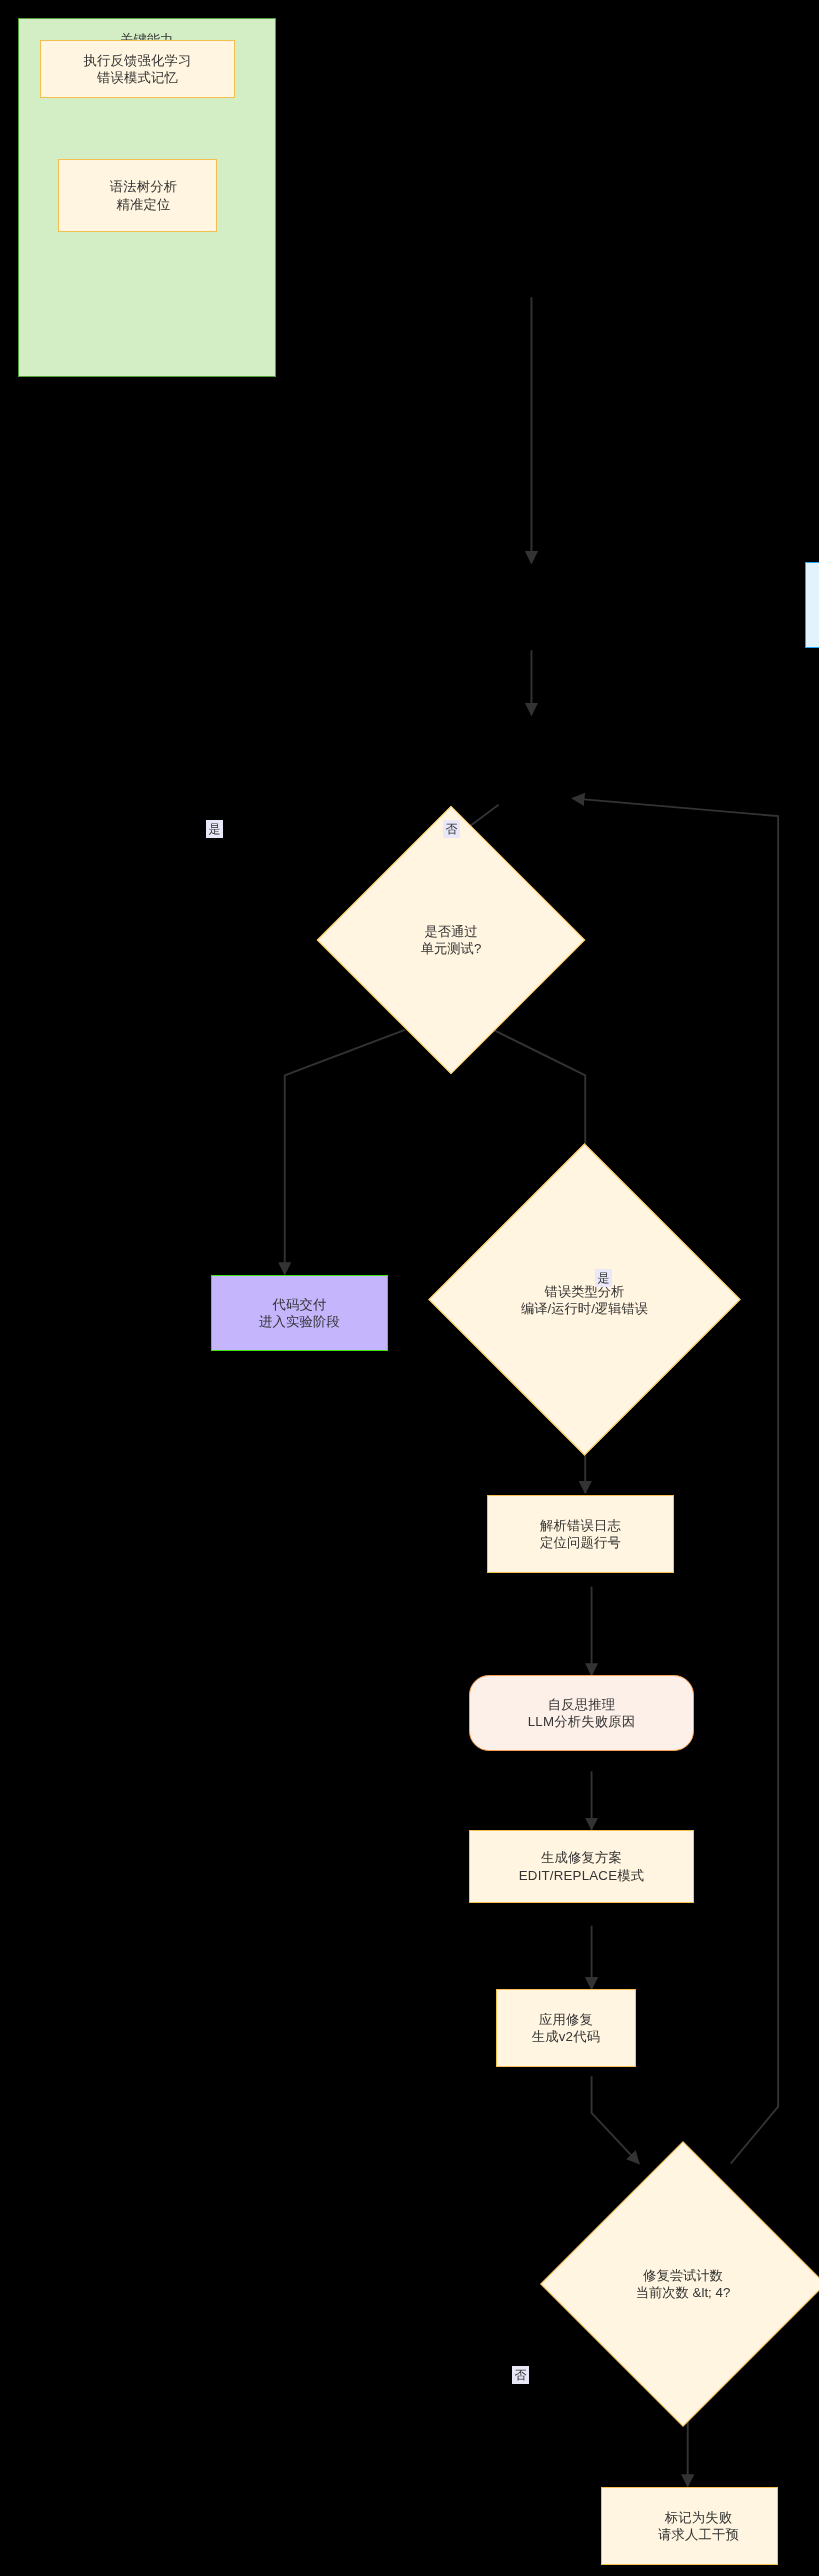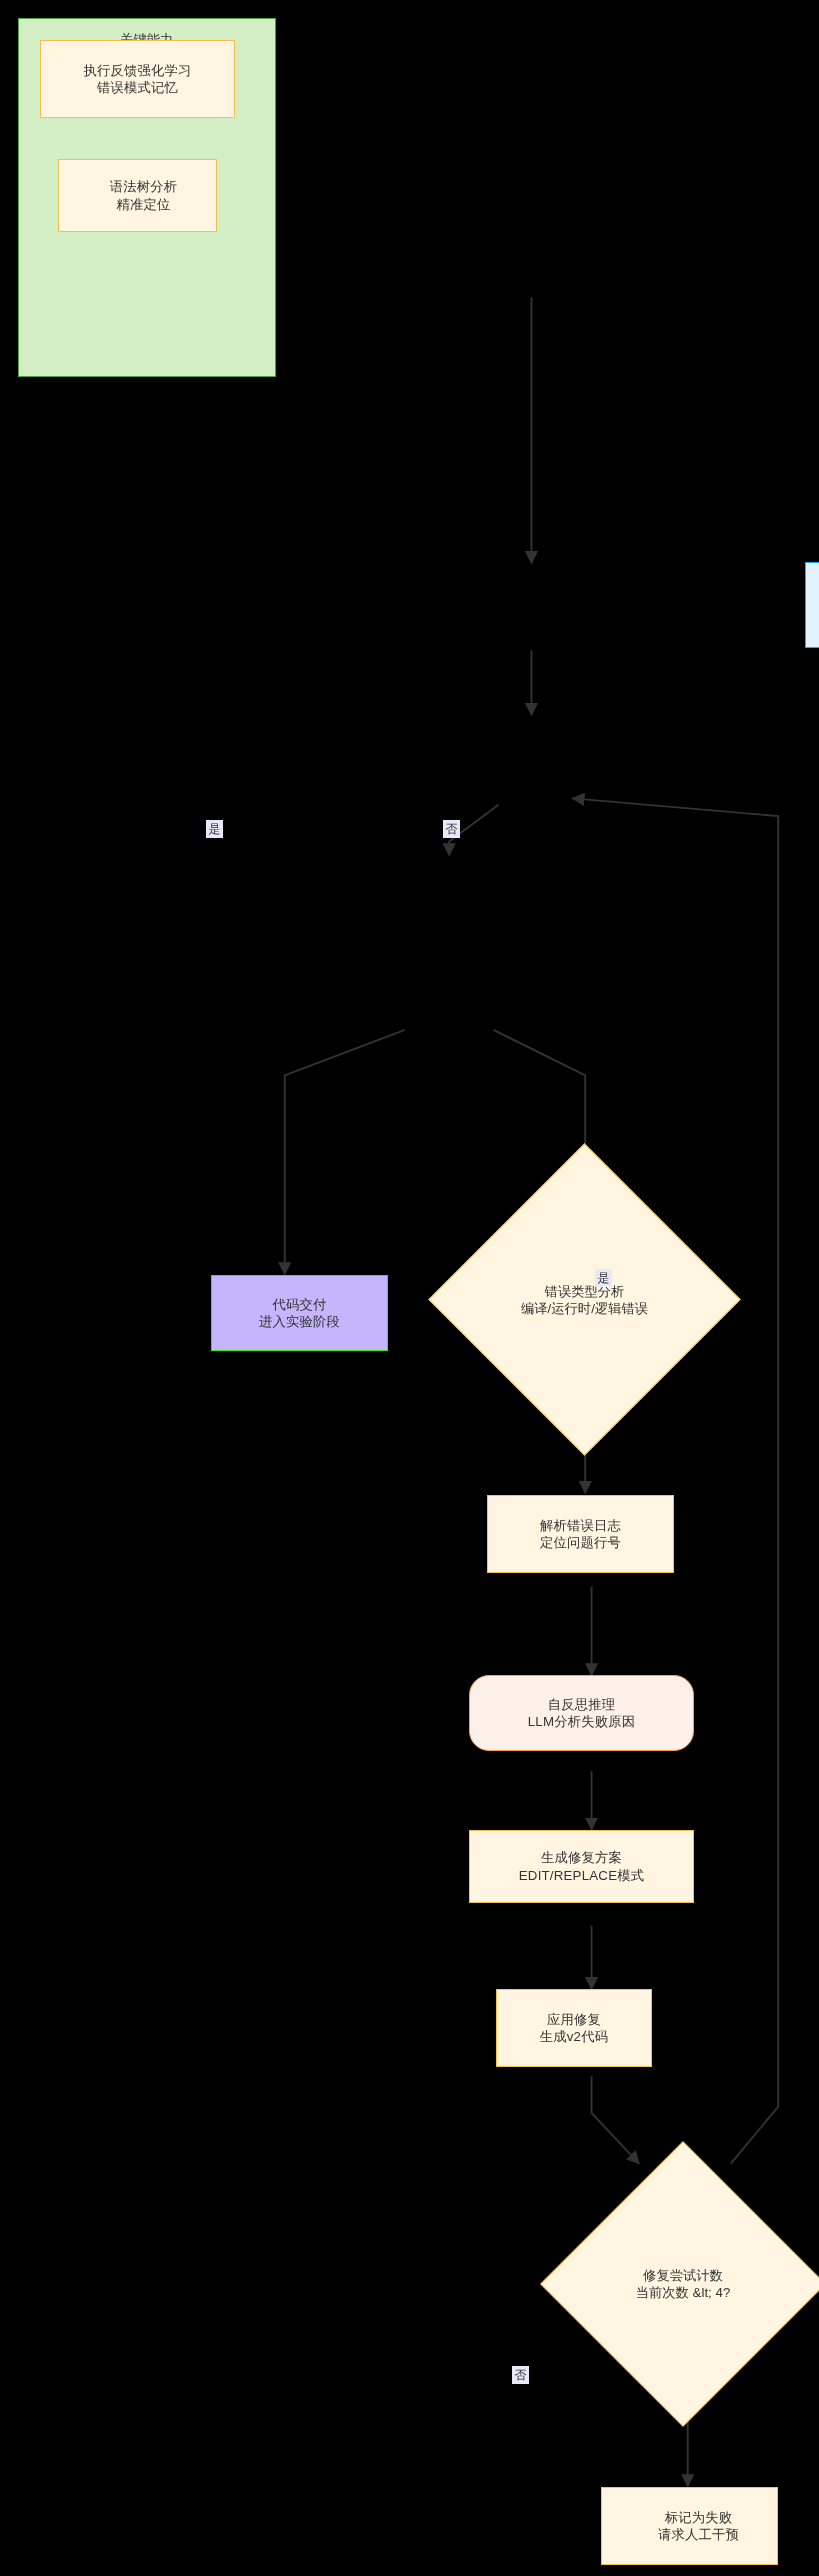--- a/index.html
+++ b/index.html
@@ -138,35 +138,40 @@
 
     <path d="M 1155 3420 L 1230 3330 L 1230 1290 L 905 1262" fill="none" stroke="#333333" stroke-width="3" marker-end="url(#arrow)"></path>
 
     <path d="M 1087 3747 L 1087 3930" fill="none" stroke="#333333" stroke-width="3" marker-end="url(#arrow)"></path>
   </svg>
 
   <div class="cluster" style="left: 17.7px; top: 17.7px; width: 258px; height: 359px;">
     <div class="cluster-title" style="font-size: 13.3px; top: 12.7px;">关键能力</div>
   </div>
 
-  <div class="node proc" style="left: 40px; top: 40px; width: 195px; height: 78px; font-size: 13.3px;">
+  <div class="node proc" style="left: 40px; top: 40px; width: 195px; height: 58px; font-size: 13.3px;">
     <span>执行反馈强化学习
 错误模式记忆</span>
   </div>
 
   <div class="node proc" style="left: 58px; top: 159px; width: 159px; height: 73px; font-size: 13.3px; padding-left: 12px;">
     <span>语法树分析
 精准定位</span>
   </div>
 
 
   <div class="node proc-blue" style="left: 805px; top: 562px; width: 268px; height: 86px; font-size: 13.3px;">
     
   </div>
 
+  <div class="decision" style="left: 356px; top: 845px; width: 190px; height: 190px;">
+    <div class="dshape"></div>
+    <div class="dlabel" style="font-size: 13.3px; width: 266px;">是否通过
+单元测试?</div>
+  </div>
 
   <div class="node proc-green" style="left: 211px; top: 1275px; width: 177px; height: 76px; font-size: 13.3px;">
     <span>代码交付
 进入实验阶段</span>
   </div>
 
   <div class="decision" style="left: 474px; top: 1189px; width: 221px; height: 221px;">
     <div class="dshape"></div>
     <div class="dlabel" style="font-size: 13.3px; width: 266px;">错误类型分析
 编译/运行时/逻辑错误</div>
@@ -180,21 +185,21 @@
   <div class="node proc-pink" style="left: 469px; top: 1675px; width: 225px; height: 76px; font-size: 13.3px; border-radius: 20px;">
     <span>自反思推理
 LLM分析失败原因</span>
   </div>
 
   <div class="node proc" style="left: 469px; top: 1830px; width: 225px; height: 73px; font-size: 13.3px;">
     <span>生成修复方案
 EDIT/REPLACE模式</span>
   </div>
 
-  <div class="node proc" style="left: 496px; top: 1989px; width: 156px; height: 78px; font-size: 13.3px;">
+  <div class="node proc" style="left: 496px; top: 1989px; width: 140px; height: 78px; font-size: 13.3px;">
     <span>应用修复
 生成v2代码</span>
   </div>
 
   <div class="decision" style="left: 582px; top: 2183px; width: 202px; height: 202px;">
     <div class="dshape"></div>
     <div class="dlabel" style="font-size: 13.3px; width: 266px;">修复尝试计数
 当前次数 &amp;lt; 4?</div>
   </div>
 

